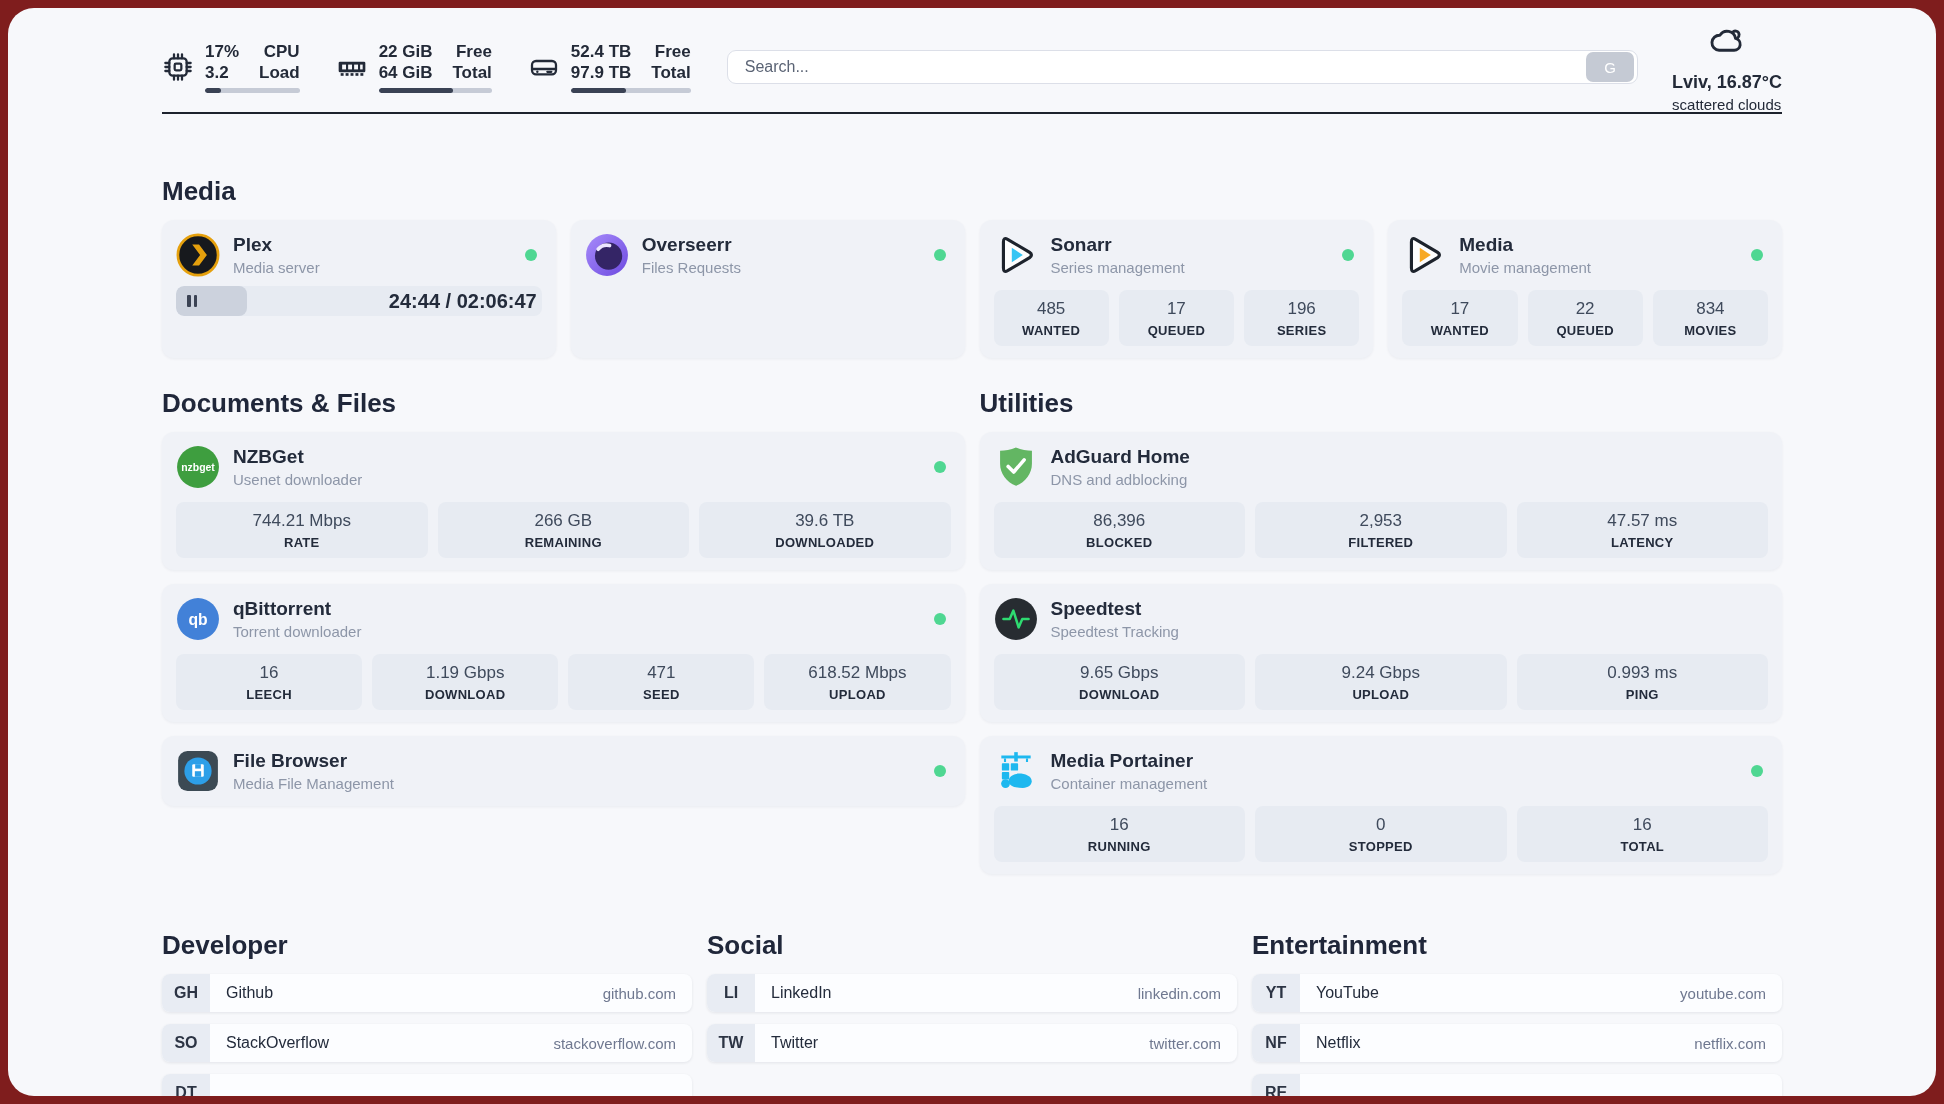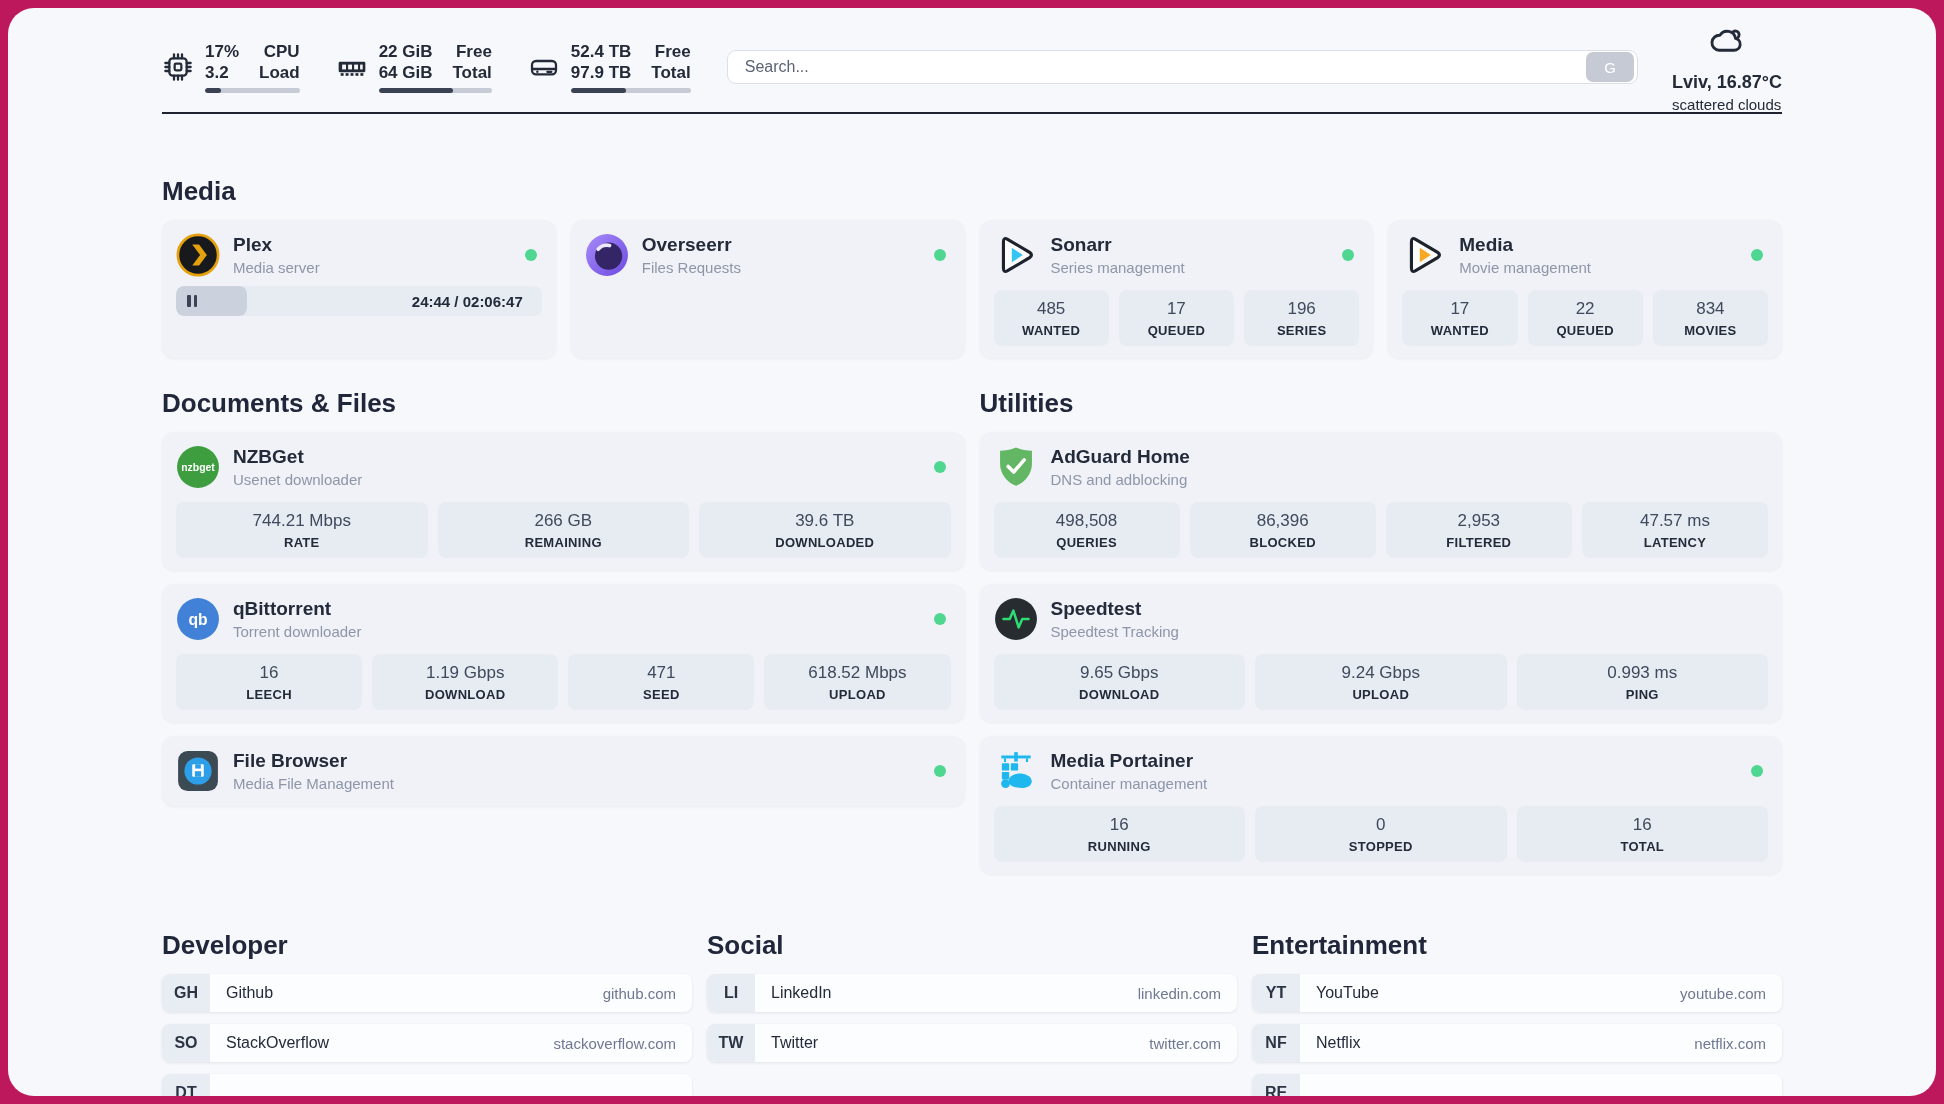--- a/index.html
+++ b/index.html
@@ -1,17 +1,17 @@
 <!DOCTYPE html>
 <html><head>
 <meta charset="utf-8">
 <style>
   * { box-sizing: border-box; margin: 0; padding: 0; }
   body { background:#000; font-family:"Liberation Sans", sans-serif; }
-  .frame { position:relative; width:1944px; height:1104px; background:#be185d; }
+  .frame { position:relative; width:1944px; height:1104px; background:#7f1d1d; }
   .panel { position:absolute; inset:8px; background:#f7f8fb; border-radius:26px; overflow:hidden; }
   .content { width:1620px; margin:0 auto; }
 
   
   .topbar { display:flex; align-items:center; margin-top:30px; height:58px; }
   .metric { display:flex; align-items:center; gap:11px; margin-right:36px; }
   .metric-icon { width:32px; height:32px; flex-shrink:0; }
   .metric-body { display:flex; flex-direction:column; }
   .metric-rows { display:grid; grid-template-columns:auto auto; column-gap:20px; }
   .metric-rows .val { font-size:17px; color:#232a38; font-weight:600; line-height:21px; }
@@ -52,21 +52,21 @@
 
   
   .np-row { display:flex; align-items:center; background:#e7ebf2; border-radius:8px; height:30px;
             padding:0 10px; margin-top:12px; font-size:15px; font-weight:600; color:#232b3b; }
   .np-row .grow { flex:1; }
   .prog-row { position:relative; background:#e7ebf2; border-radius:8px; height:30px; margin-top:8px;
               overflow:hidden; display:flex; align-items:center; }
   .prog-fill { position:absolute; left:0; top:0; bottom:0; background:#ccd2dd; border-radius:8px; }
   .pause { position:relative; margin-left:11px; display:flex; gap:3px; cursor:pointer; }
   .pause span { width:3.5px; height:12px; background:#3b4354; border-radius:1px; display:block; }
-  .time { position:relative; margin-left:auto; margin-right:19px; font-size:15px; font-weight:600; color:#232b3b; }
+  .time { position:relative; margin-left:auto; margin-right:5px; font-size:20px; font-weight:600; color:#232b3b; }
 
   
   .twocol { display:grid; grid-template-columns:1fr 1fr; gap:15px; margin-top:30px; align-items:start; }
   .col .hd { margin-bottom:13px; }
   .col .card { margin-bottom:14px; }
   .col .card:last-child { margin-bottom:0; }
 
   
   .links-grid { display:grid; grid-template-columns:repeat(3,1fr); gap:15px; margin-top:56px; align-items:start; }
   .link-row { display:flex; align-items:center; height:38px; background:#fcfdff; border-radius:8px;
@@ -363,24 +363,20 @@
             <path d="M21 2.5c5 2.2 10.6 3 15.2 3v12.3c0 9.6-6.1 17.2-15.2 21.2C11.9 35 5.8 27.4 5.8 17.8V5.5c4.6 0 10.2-.8 15.2-3Z" fill="#63b663"></path>
             <path d="M13.5 20.5l5.3 5.3 10-11.6" stroke="#fff" stroke-width="3.4" fill="none" stroke-linecap="round" stroke-linejoin="round"></path>
           </svg>
           <div class="titles">
             <div class="t">AdGuard Home</div>
             <div class="s">DNS and adblocking</div>
           </div>
         </div>
         <div class="stats">
           <div class="stat">
-            <div class="v">498,508</div>
-                  <div class="l">QUERIES</div>
-                </div>
-          <div class="stat">
             <div class="v">86,396</div>
                   <div class="l">BLOCKED</div>
                 </div>
           <div class="stat">
             <div class="v">2,953</div>
                   <div class="l">FILTERED</div>
                 </div>
           <div class="stat">
             <div class="v">47.57 ms</div>
                   <div class="l">LATENCY</div>

